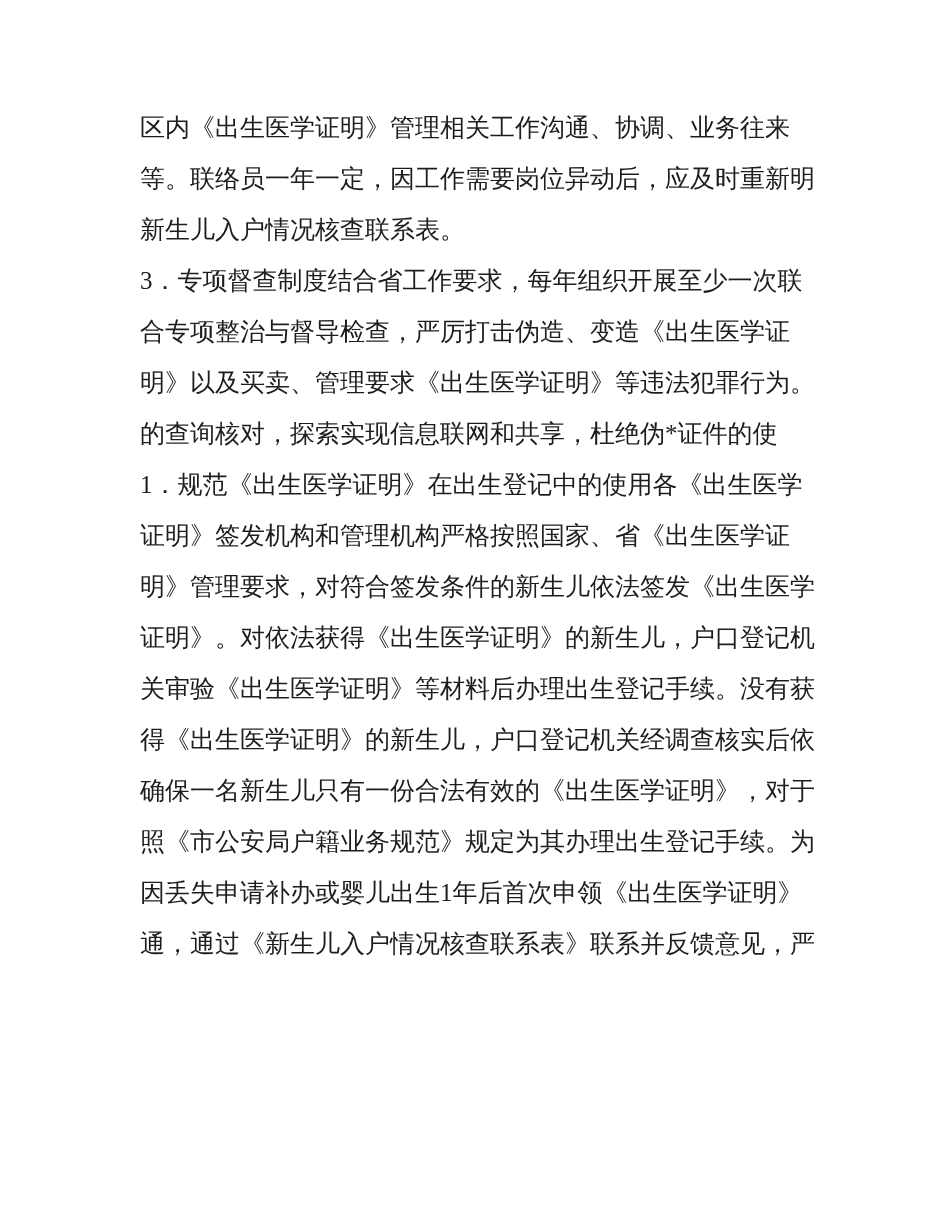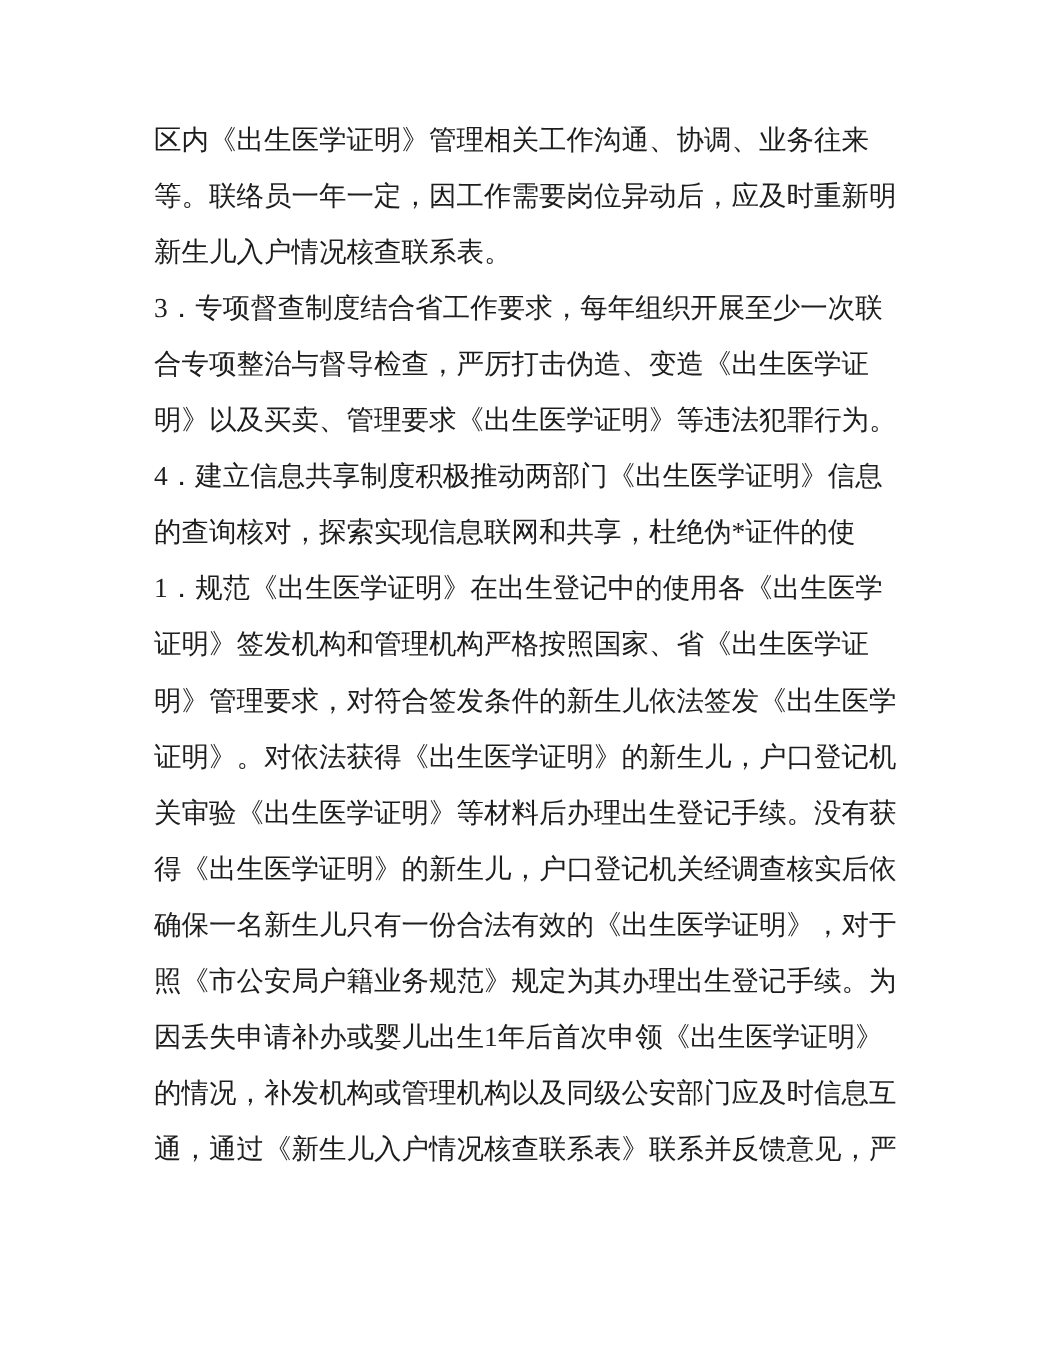--- a/index.html
+++ b/index.html
@@ -31,26 +31,24 @@
 </head>
 <body>
 
 <div class="doc-page">
   <div class="text-line">区内《出生医学证明》管理相关工作沟通、协调、业务往来</div>
   <div class="text-line">等。联络员一年一定，因工作需要岗位异动后，应及时重新明</div>
   <div class="text-line">新生儿入户情况核查联系表。</div>
   <div class="text-line">3．专项督查制度结合省工作要求，每年组织开展至少一次联</div>
   <div class="text-line">合专项整治与督导检查，严厉打击伪造、变造《出生医学证</div>
   <div class="text-line">明》以及买卖、管理要求《出生医学证明》等违法犯罪行为。</div>
-  <div class="text-line">4．建立信息共享制度积极推动两部门《出生医学证明》信息</div>
   <div class="text-line">的查询核对，探索实现信息联网和共享，杜绝伪*证件的使</div>
   <div class="text-line">1．规范《出生医学证明》在出生登记中的使用各《出生医学</div>
   <div class="text-line">证明》签发机构和管理机构严格按照国家、省《出生医学证</div>
   <div class="text-line">明》管理要求，对符合签发条件的新生儿依法签发《出生医学</div>
   <div class="text-line">证明》。对依法获得《出生医学证明》的新生儿，户口登记机</div>
   <div class="text-line">关审验《出生医学证明》等材料后办理出生登记手续。没有获</div>
   <div class="text-line">得《出生医学证明》的新生儿，户口登记机关经调查核实后依</div>
   <div class="text-line">确保一名新生儿只有一份合法有效的《出生医学证明》，对于</div>
   <div class="text-line">照《市公安局户籍业务规范》规定为其办理出生登记手续。为</div>
   <div class="text-line">因丢失申请补办或婴儿出生1年后首次申领《出生医学证明》</div>
-  <div class="text-line">的情况，补发机构或管理机构以及同级公安部门应及时信息互</div>
   <div class="text-line">通，通过《新生儿入户情况核查联系表》联系并反馈意见，严</div>
 </div>
 
 </body></html>

